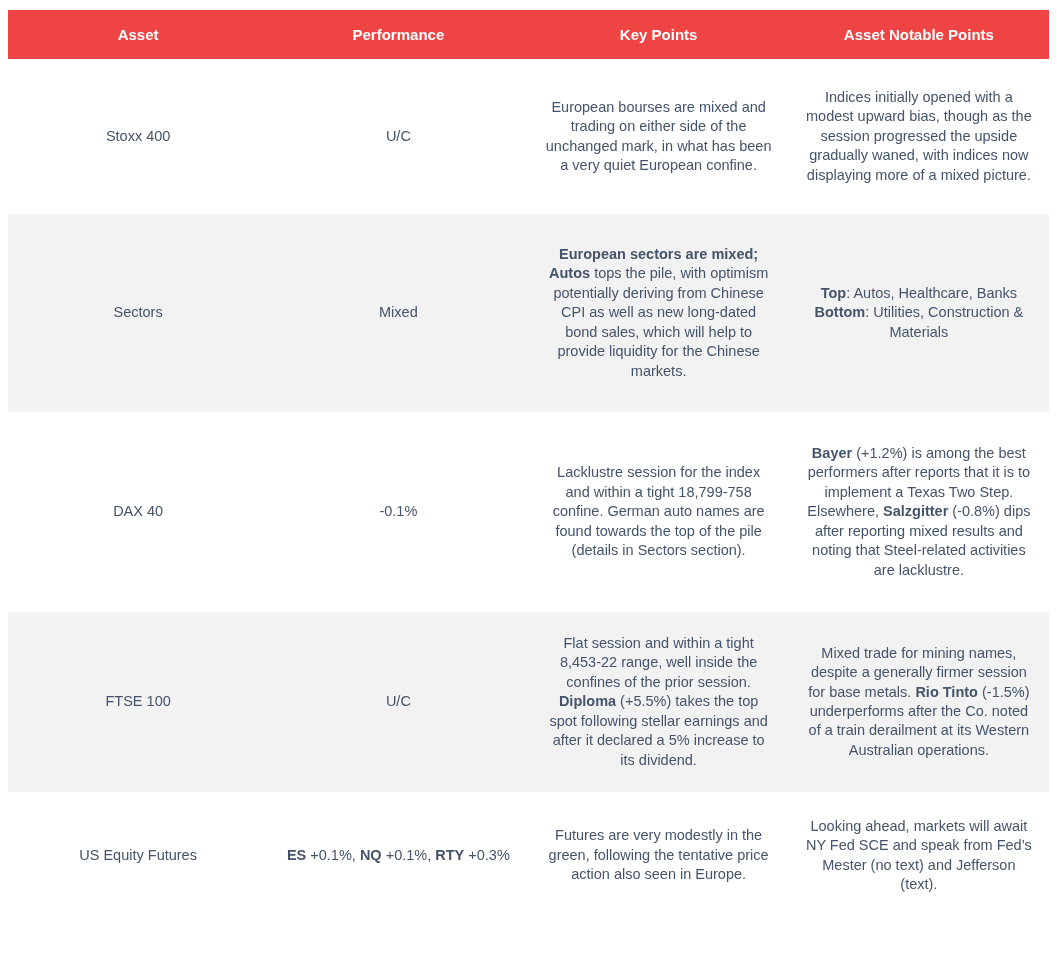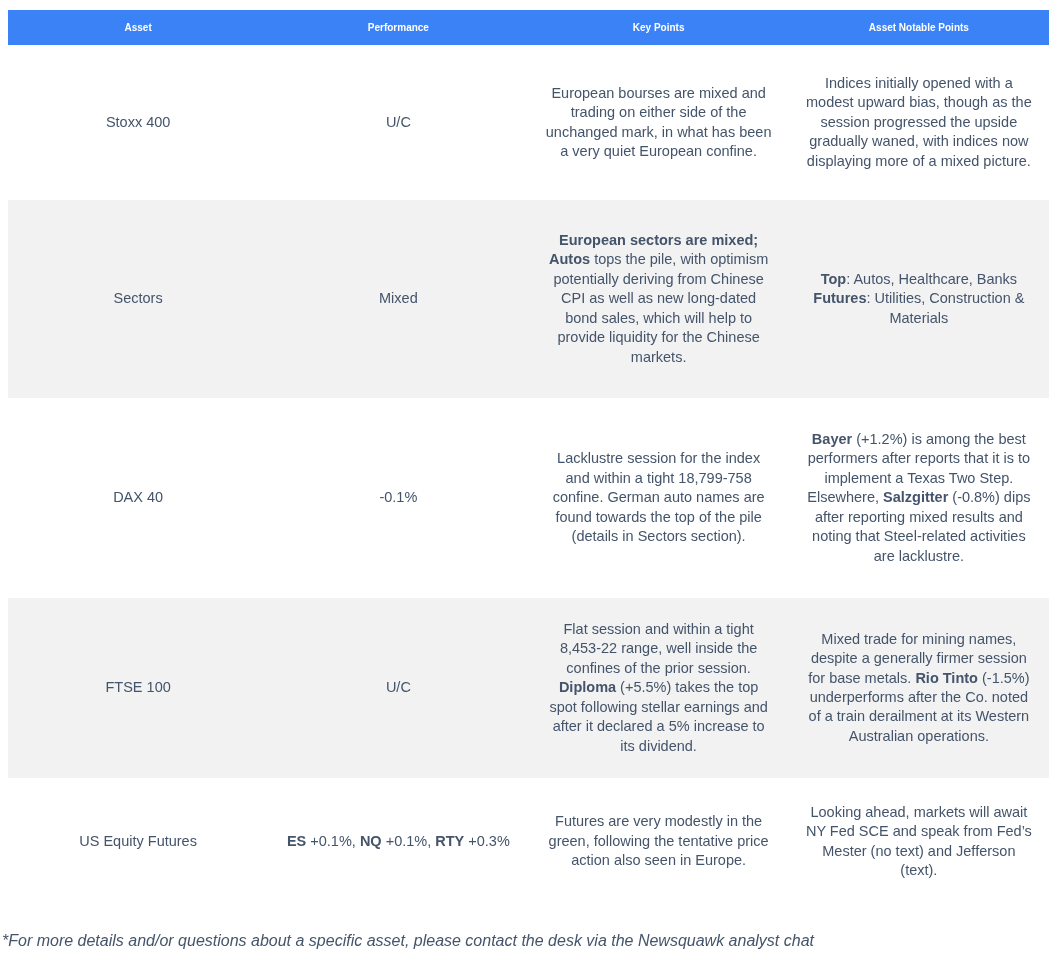--- a/index.html
+++ b/index.html
@@ -15,28 +15,28 @@
     overflow: hidden;
   }
   table.market-table {
     border-collapse: collapse;
     table-layout: fixed;
     width: 1041px;
     margin: 10px 8px 0 8px;
   }
   table.market-table col { width: 25%; }
   thead th {
-    background: #3b82f6;
+    background: #ef4444;
     color: #ffffff;
-    font-size: 10px;
+    font-size: 15px;
     font-weight: bold;
     height: 35px;
     text-align: center;
     vertical-align: middle;
-    padding: 8px 10px;
+    padding: 16px 10px;
   }
   tbody td {
     text-align: center;
     vertical-align: middle;
     font-size: 14.5px;
     line-height: 1.34;
     padding: 10px 16px;
     color: #44546A;
   }
   tbody tr:nth-child(1) { height: 155px; background: #ffffff; }
@@ -77,21 +77,21 @@
       <tr>
         <td>Stoxx 400</td>
         <td><span>U/C</span></td>
         <td><span>European bourses are mixed and trading on either side of the unchanged mark, in what has been a very quiet European confine.</span></td>
         <td><span>Indices initially opened with a modest upward bias, though as the session progressed the upside gradually waned, with indices now displaying more of a mixed picture.</span></td>
       </tr>
       <tr>
         <td>Sectors</td>
         <td><span>Mixed</span></td>
         <td><b>European sectors are mixed; Autos</b><span> tops the pile, with optimism potentially deriving from Chinese CPI as well as new long-dated bond sales, which will help to provide liquidity for the Chinese markets.</span></td>
-        <td><b>Top</b><span>: Autos, Healthcare, Banks </span><b>Futures</b><span>: Utilities, Construction &amp; Materials</span></td>
+        <td><b>Top</b><span>: Autos, Healthcare, Banks </span><b>Bottom</b><span>: Utilities, Construction &amp; Materials</span></td>
       </tr>
       <tr>
         <td>DAX 40</td>
         <td><span>-0.1%</span></td>
         <td><span>Lacklustre session for the index and within a tight 18,799-758 confine. German auto names are found towards the top of the pile (details in Sectors section).</span></td>
         <td><b>Bayer</b><span> (+1.2%) is among the best performers after reports that it is to implement a Texas Two Step. Elsewhere, </span><b>Salzgitter</b><span> (-0.8%) dips after reporting mixed results and noting that Steel-related activities are lacklustre.</span></td>
       </tr>
       <tr>
         <td>FTSE 100</td>
         <td><span>U/C</span></td>
@@ -100,15 +100,14 @@
       </tr>
       <tr>
         <td>US Equity Futures</td>
         <td><b>ES</b><span> +0.1%, </span><b>NQ</b><span> +0.1%, </span><b>RTY</b><span> +0.3%</span></td>
         <td><span>Futures are very modestly in the green, following the tentative price action also seen in Europe.</span></td>
         <td><span>Looking ahead, markets will await NY Fed SCE and speak from Fed’s Mester (no text) and Jefferson (text).</span></td>
       </tr>
     </tbody>
   </table>
 
-  <p class="footnote">*For more details and/or questions about a specific asset, please contact the desk via the Newsquawk analyst chat</p>
 
 </div>
 
 </body></html>

